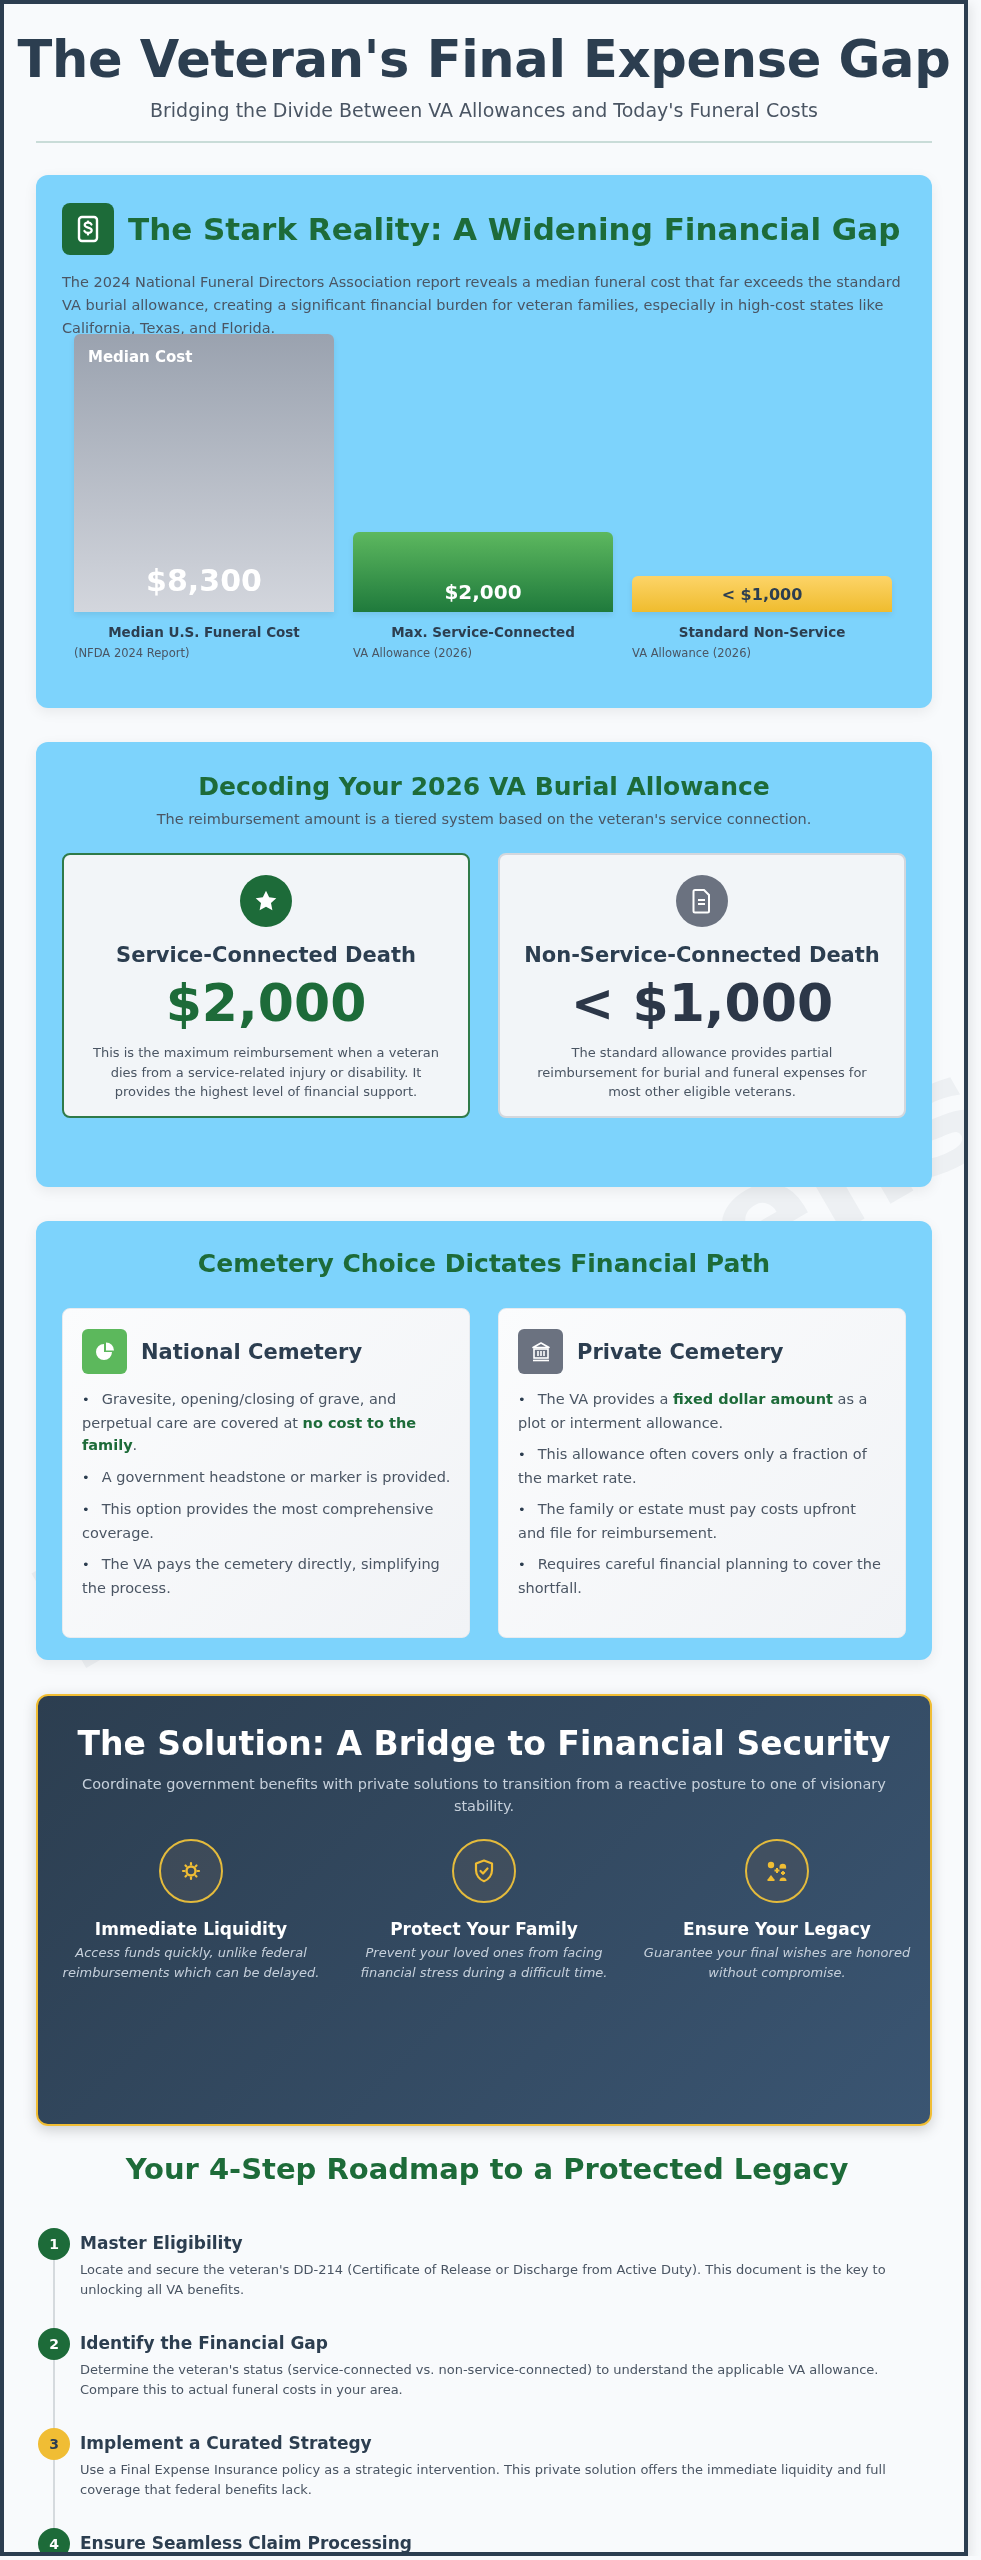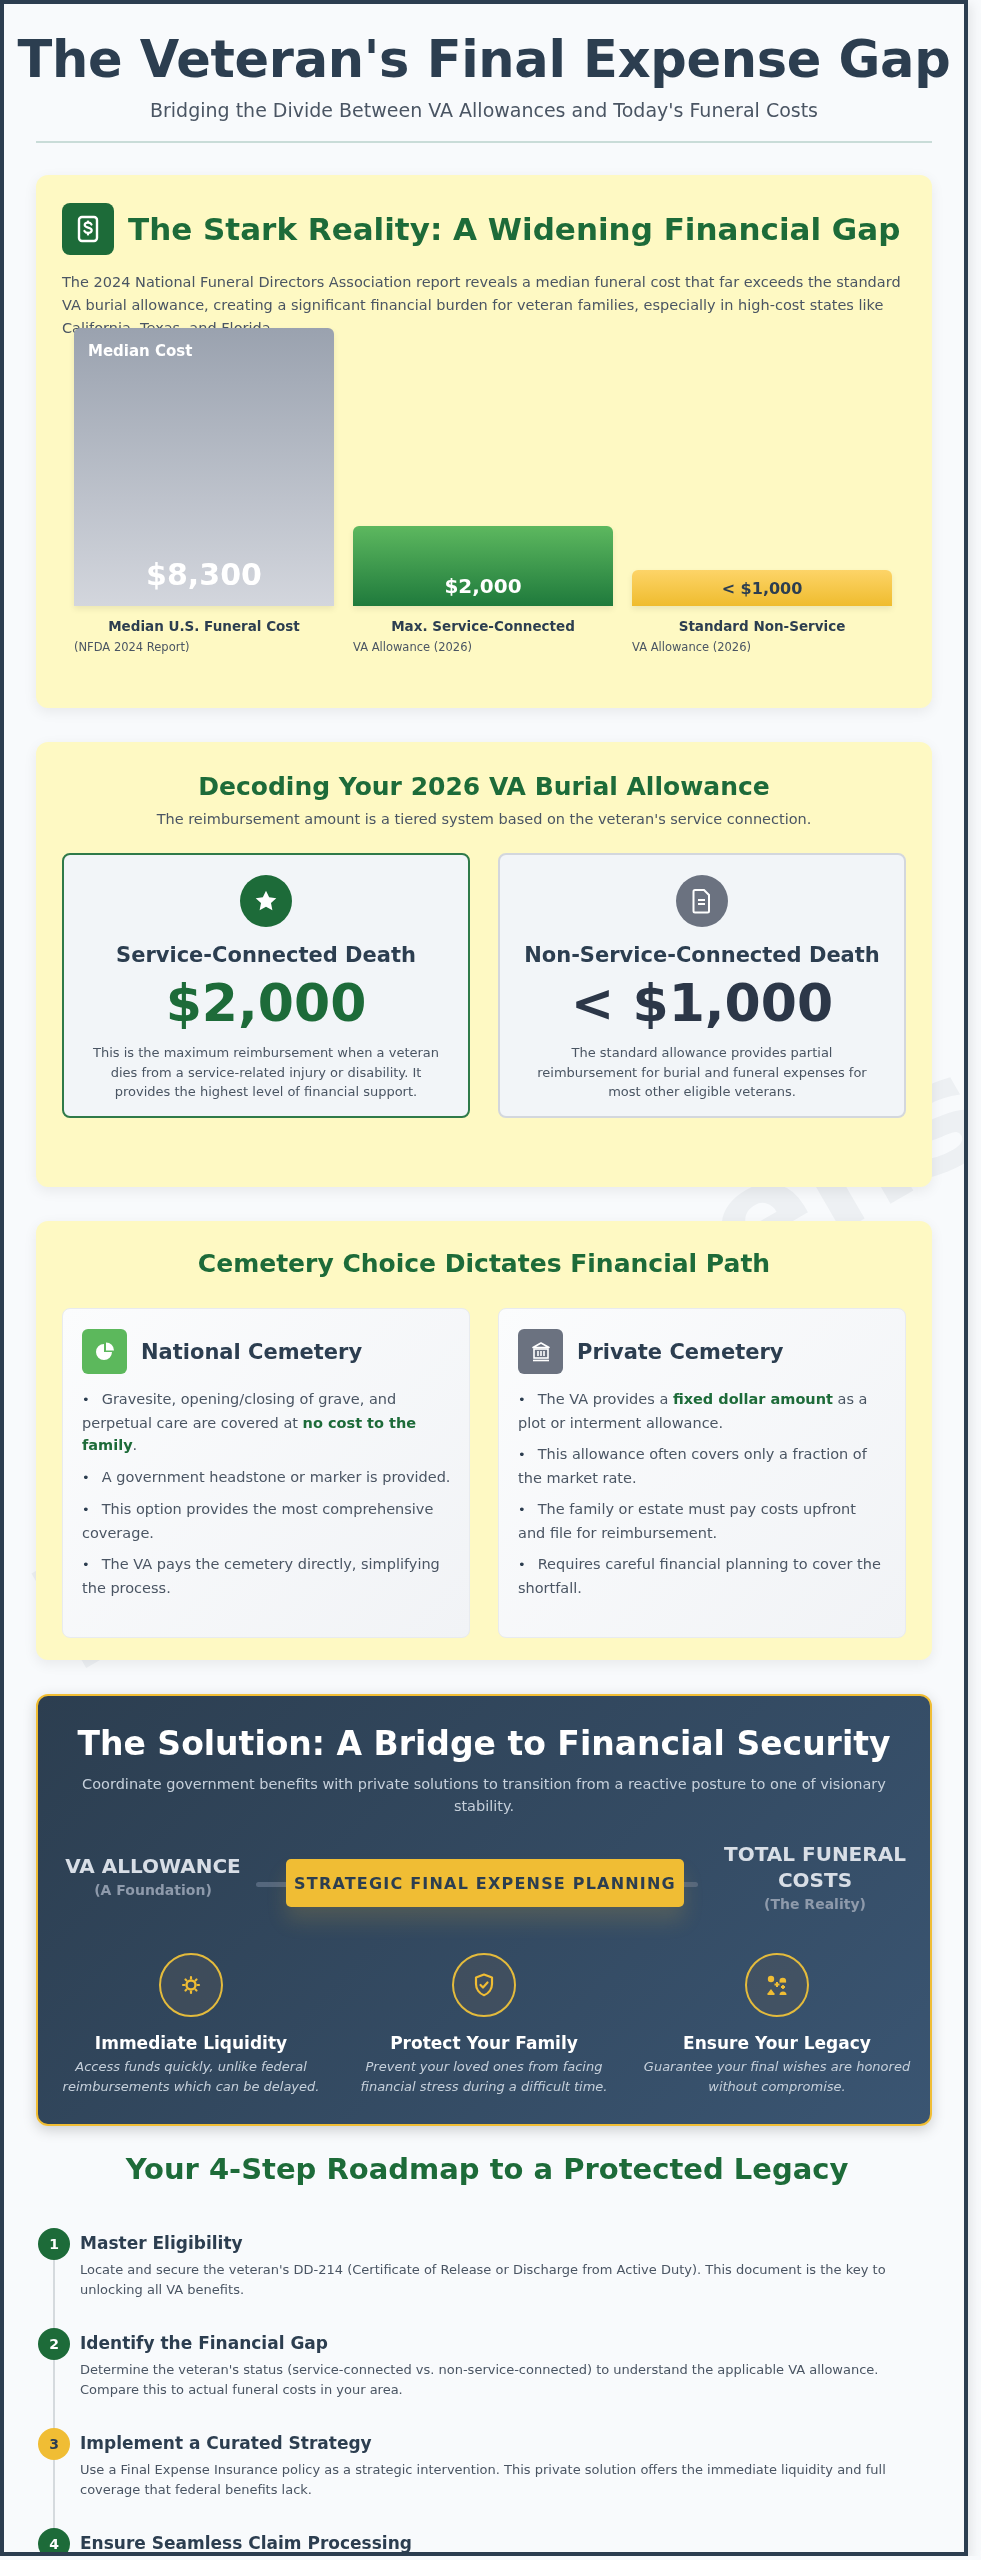--- a/index.html
+++ b/index.html
@@ -18,34 +18,34 @@
     font-size: 150px; font-weight: bold; color: rgba(44,62,80,0.05);
     transform: rotate(-30deg); white-space: nowrap; pointer-events: none;
   }
   header { text-align: center; padding-top: 26px; }
   .main-title { font-size: 51px; font-weight: bold; color: #2c3e50; letter-spacing: -0.3px; }
   .subtitle { font-size: 19px; color: #4a5563; margin-top: 10px; }
   .header-rule { margin: 20px 32px 0 32px; height: 2px; background: #c9dcd8; }
 
   .card {
     position: relative;
-    margin: 0 32px; background: #fef9c3; border-radius: 12px;
+    margin: 0 32px; background: #7dd3fc; border-radius: 12px;
     box-shadow: 0 4px 14px rgba(0,0,0,0.07);
   }
   .card-1 { margin-top: 32px; height: 533px; padding: 28px 26px 0 26px; }
   .sec-head { display: flex; align-items: center; gap: 14px; }
   .icon-box {
     width: 52px; height: 52px; border-radius: 8px; background: #1d6b39;
     display: flex; align-items: center; justify-content: center;
   }
   .sec-title { font-size: 31px; font-weight: bold; color: #1d6b39; }
   .intro { font-size: 14.5px; line-height: 23px; color: #4a5563; margin-top: 16px; }
 
   .bars { position: relative; height: 320px; margin-top: 22px; }
-  .bar-col { position: absolute; bottom: 14px; width: 260px; }
+  .bar-col { position: absolute; bottom: 8px; width: 260px; }
   .bar {
     position: absolute; bottom: 62px; left: 0; width: 260px; border-radius: 6px 6px 0 0;
     display: flex; align-items: flex-end; justify-content: center;
     box-shadow: 0 3px 6px rgba(0,0,0,0.08);
   }
   .bar-1 { height: 278px; background: linear-gradient(#9aa2af, #d3d6dd); }
   .bar-2 { height: 80px; background: linear-gradient(#5db85f, #1f7a3c); }
   .bar-3 { height: 36px; background: linear-gradient(#fdd468, #efbc2e); }
   .bar-toplabel { position: absolute; top: 14px; left: 14px; color: #fff; font-weight: bold; font-size: 15px; }
   .bar-value-1 { color: #fff; font-weight: bold; font-size: 30px; margin-bottom: 14px; }
@@ -254,32 +254,20 @@
           <li><span>The family or estate must pay costs upfront and file for reimbursement.</span></li>
           <li><span>Requires careful financial planning to cover the shortfall.</span></li>
         </ul>
       </div>
     </div>
   </section>
 
   <section class="card card-4">
     <h2 class="dark-title">The Solution: A Bridge to Financial Security</h2>
     <p class="dark-sub">Coordinate government benefits with private solutions to transition from a reactive posture to one of visionary stability.</p>
-    <div class="bridge">
-      <div class="bridge-left">
-        <div class="bridge-big">VA ALLOWANCE</div>
-        <div class="bridge-small">(A Foundation)</div>
-      </div>
-      <div class="bridge-line"></div>
-      <button class="bridge-btn">STRATEGIC FINAL EXPENSE PLANNING</button>
-      <div class="bridge-right">
-        <div class="bridge-big">TOTAL FUNERAL COSTS</div>
-        <div class="bridge-small">(The Reality)</div>
-      </div>
-    </div>
     <div class="benefits">
       <div class="benefit">
         <div class="ring">
           <svg width="26" height="26" viewBox="0 0 26 26">
               <circle cx="13" cy="13" r="4.5" fill="none" stroke="#f0bd34" stroke-width="2.4"></circle>
               <g stroke="#f0bd34" stroke-width="2.2" stroke-linecap="round">
                 <line x1="13" y1="5" x2="13" y2="6.5"></line>
                 <line x1="13" y1="19.5" x2="13" y2="21"></line>
                 <line x1="5" y1="13" x2="6.5" y2="13"></line>
                 <line x1="19.5" y1="13" x2="21" y2="13"></line>

